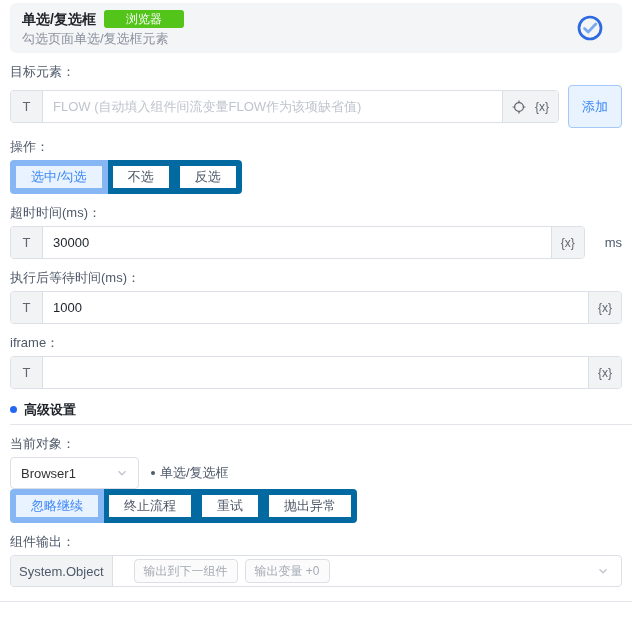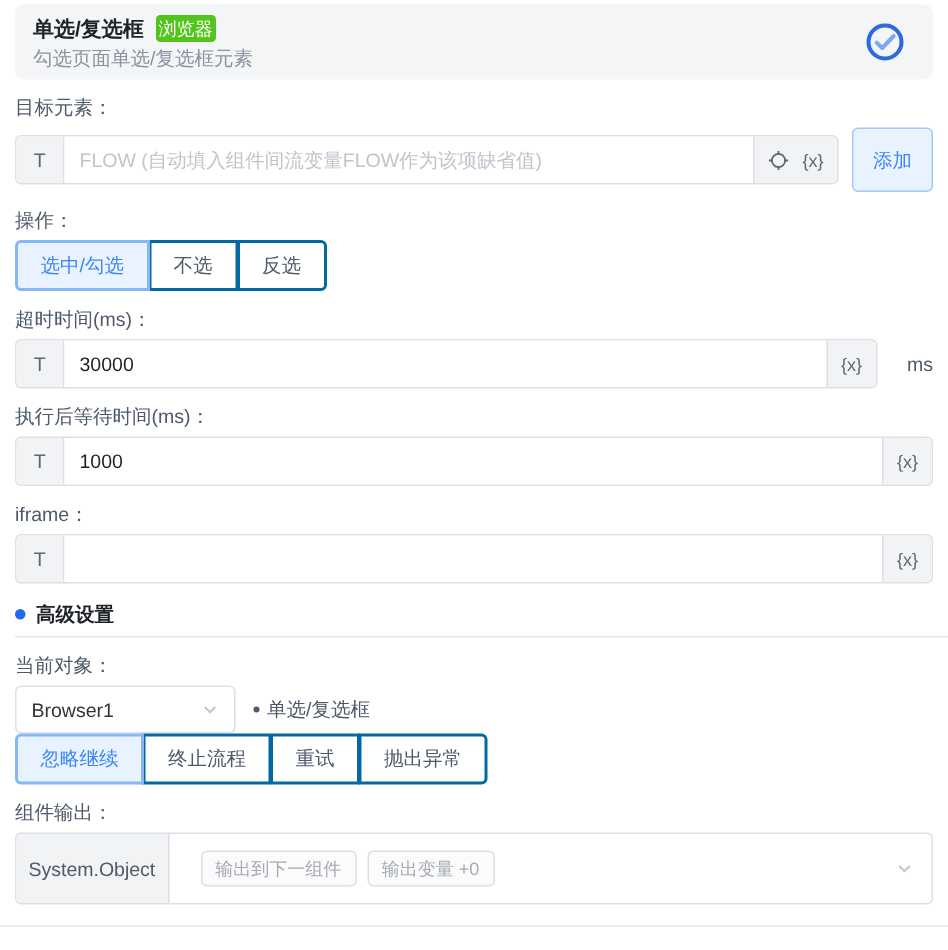--- a/index.html
+++ b/index.html
@@ -20,21 +20,21 @@
     height: 50px;
     padding: 8px 12px 8px 12px;
     display: flex; align-items: center; justify-content: space-between;
   }
   .header-left { display: flex; flex-direction: column; gap: 3px; }
   .title-row { display: flex; align-items: center; gap: 8px; }
   .page-title { font-size: 14px; font-weight: bold; color: #1f2329; line-height: 16px; }
   .badge {
     background: #52c41a; color: #ffffff;
     font-size: 12px; line-height: 16px;
-    padding: 1px 2px; border-radius: 3px;
+    padding: 1px 22px; border-radius: 3px;
   }
   .subtitle { font-size: 13px; color: #8a919f; line-height: 15px; }
   .header-icon { width: 28px; height: 28px; flex: 0 0 auto; margin-right: 6px; }
 
   
   .field-label {
     font-size: 13px; color: #4e5969;
     line-height: 14px; margin: 12px 0 6px 0;
   }
 
@@ -73,52 +73,52 @@
     height: 43px; padding: 0 13px;
     background: #e9f3ff; border: 1px solid #a3c8f8; border-radius: 4px;
     color: #3d87f5; font-size: 13px; cursor: pointer;
     font-family: "Liberation Sans", "DejaVu Sans", sans-serif;
   }
 
   
   .toggle-group { display: flex; }
   .toggle-btn {
     height: 34px; padding: 0 15px;
-    background: #ffffff; border: 2px solid #0369a1;
+    background: #ffffff; border: 6px solid #0369a1;
     color: #4e5969; font-size: 13px; cursor: pointer;
     margin-left: -1px; position: relative;
     font-family: "Liberation Sans", "DejaVu Sans", sans-serif;
   }
   .toggle-btn:first-child { margin-left: 0; border-radius: 4px 0 0 4px; }
   .toggle-btn:last-child { border-radius: 0 4px 4px 0; }
   .toggle-btn.active {
     background: #e9f3ff; border-color: #87b6f4; color: #3d87f5; z-index: 2;
   }
 
   
   .adv-heading { display: flex; align-items: center; gap: 7px; margin-top: 13px; }
   .adv-dot { width: 7px; height: 7px; border-radius: 50%; background: #2468f2; flex: 0 0 auto; }
   .adv-title { font-size: 13px; font-weight: bold; color: #1f2329; line-height: 15px; }
   .section-divider { border-bottom: 1px solid #e5e6eb; margin: 7px -10px 0 0; }
 
   
   .select-box {
-    width: 147px; height: 32px;
+    width: 129px; height: 32px;
     border: 1px solid #dcdfe6; border-radius: 4px;
     display: flex; align-items: center; justify-content: space-between;
     padding: 0 10px; cursor: pointer; background: #ffffff;
   }
   .select-value { font-size: 13px; color: #333333; }
   .object-note { display: flex; align-items: center; gap: 5px; margin-left: 12px; }
   .note-bullet { width: 4px; height: 4px; border-radius: 50%; background: #4e5969; }
   .note-text { font-size: 13px; color: #4e5969; }
 
   
   .output-box {
-    height: 48px; border: 1px solid #dcdfe6; border-radius: 4px;
+    height: 32px; border: 1px solid #dcdfe6; border-radius: 4px;
     display: flex; align-items: stretch; overflow: hidden; background: #ffffff;
   }
   .output-prefix {
     flex: 0 0 auto; background: #f2f3f5; border-right: 1px solid #dcdfe6;
     display: flex; align-items: center; padding: 0 8px;
     font-size: 13px; color: #4e5969;
   }
   .output-chips { display: flex; align-items: center; flex: 1 1 auto; padding-left: 21px; gap: 7px; }
   .chip {
     height: 24px; display: flex; align-items: center;

